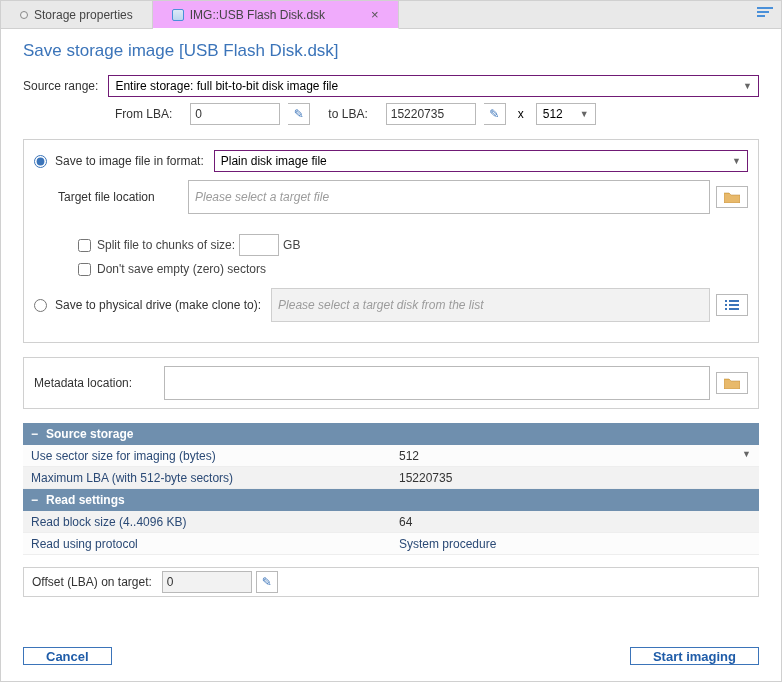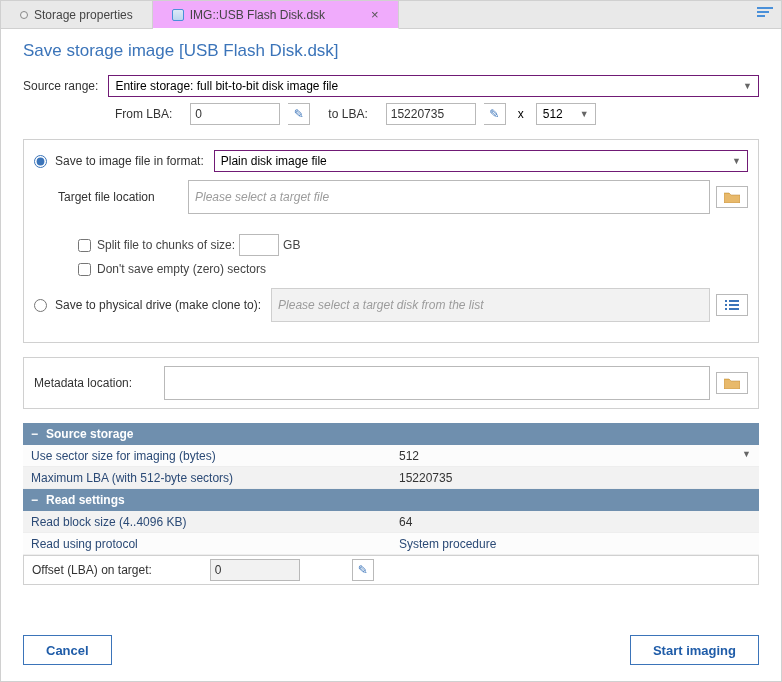--- a/index.html
+++ b/index.html
@@ -45,24 +45,24 @@
 .disabled .file-input{background:#f2f2f2;border-color:#cfcfcf;}
 .section-hdr{background:#6f8fae;color:#fff;height:22px;display:flex;align-items:center;padding:0 8px;font-weight:bold;}
 .section-hdr .toggle{margin-right:8px;font-weight:bold;}
 .grid{width:100%;}
 .grid-row{display:flex;height:22px;align-items:center;border-bottom:1px solid #eee;}
 .grid-row:nth-child(odd){background:#f2f2f2;}
 .grid-row:nth-child(even){background:#fcfcfc;}
 .grid-cell{flex:1;padding:0 8px;color:#2b4a76;}
 .grid-cell.val{color:#333;}
 .grid-cell .caret{float:right;color:#666;font-size:9px;}
-.offset-row{border:1px solid #d0d0d0;height:30px;display:flex;align-items:center;padding:0 8px;margin-top:0;gap:48px;}
+.offset-row{border:1px solid #d0d0d0;height:30px;display:flex;align-items:center;padding:0 8px;margin-top:12px;}
 .offset-row input{width:90px;background:#f2f2f2;}
 .footer{margin-top:auto;display:flex;justify-content:space-between;padding-top:16px;}
-.btn{border:1px solid #3b74b9;background:#fff;color:#1f5ca8;height:30px;padding:0 22px;font-weight:bold;cursor:pointer;font-size:13px;}
+.btn{border:1px solid #3b74b9;background:#fff;color:#1f5ca8;height:18px;padding:0 22px;font-weight:bold;cursor:pointer;font-size:13px;}
 </style>
 </head>
 <body>
 
 <div class="window">
   <div class="tabbar">
     <div class="tab">
       <span class="dot"></span>
       <span>Storage properties</span>
     </div>

